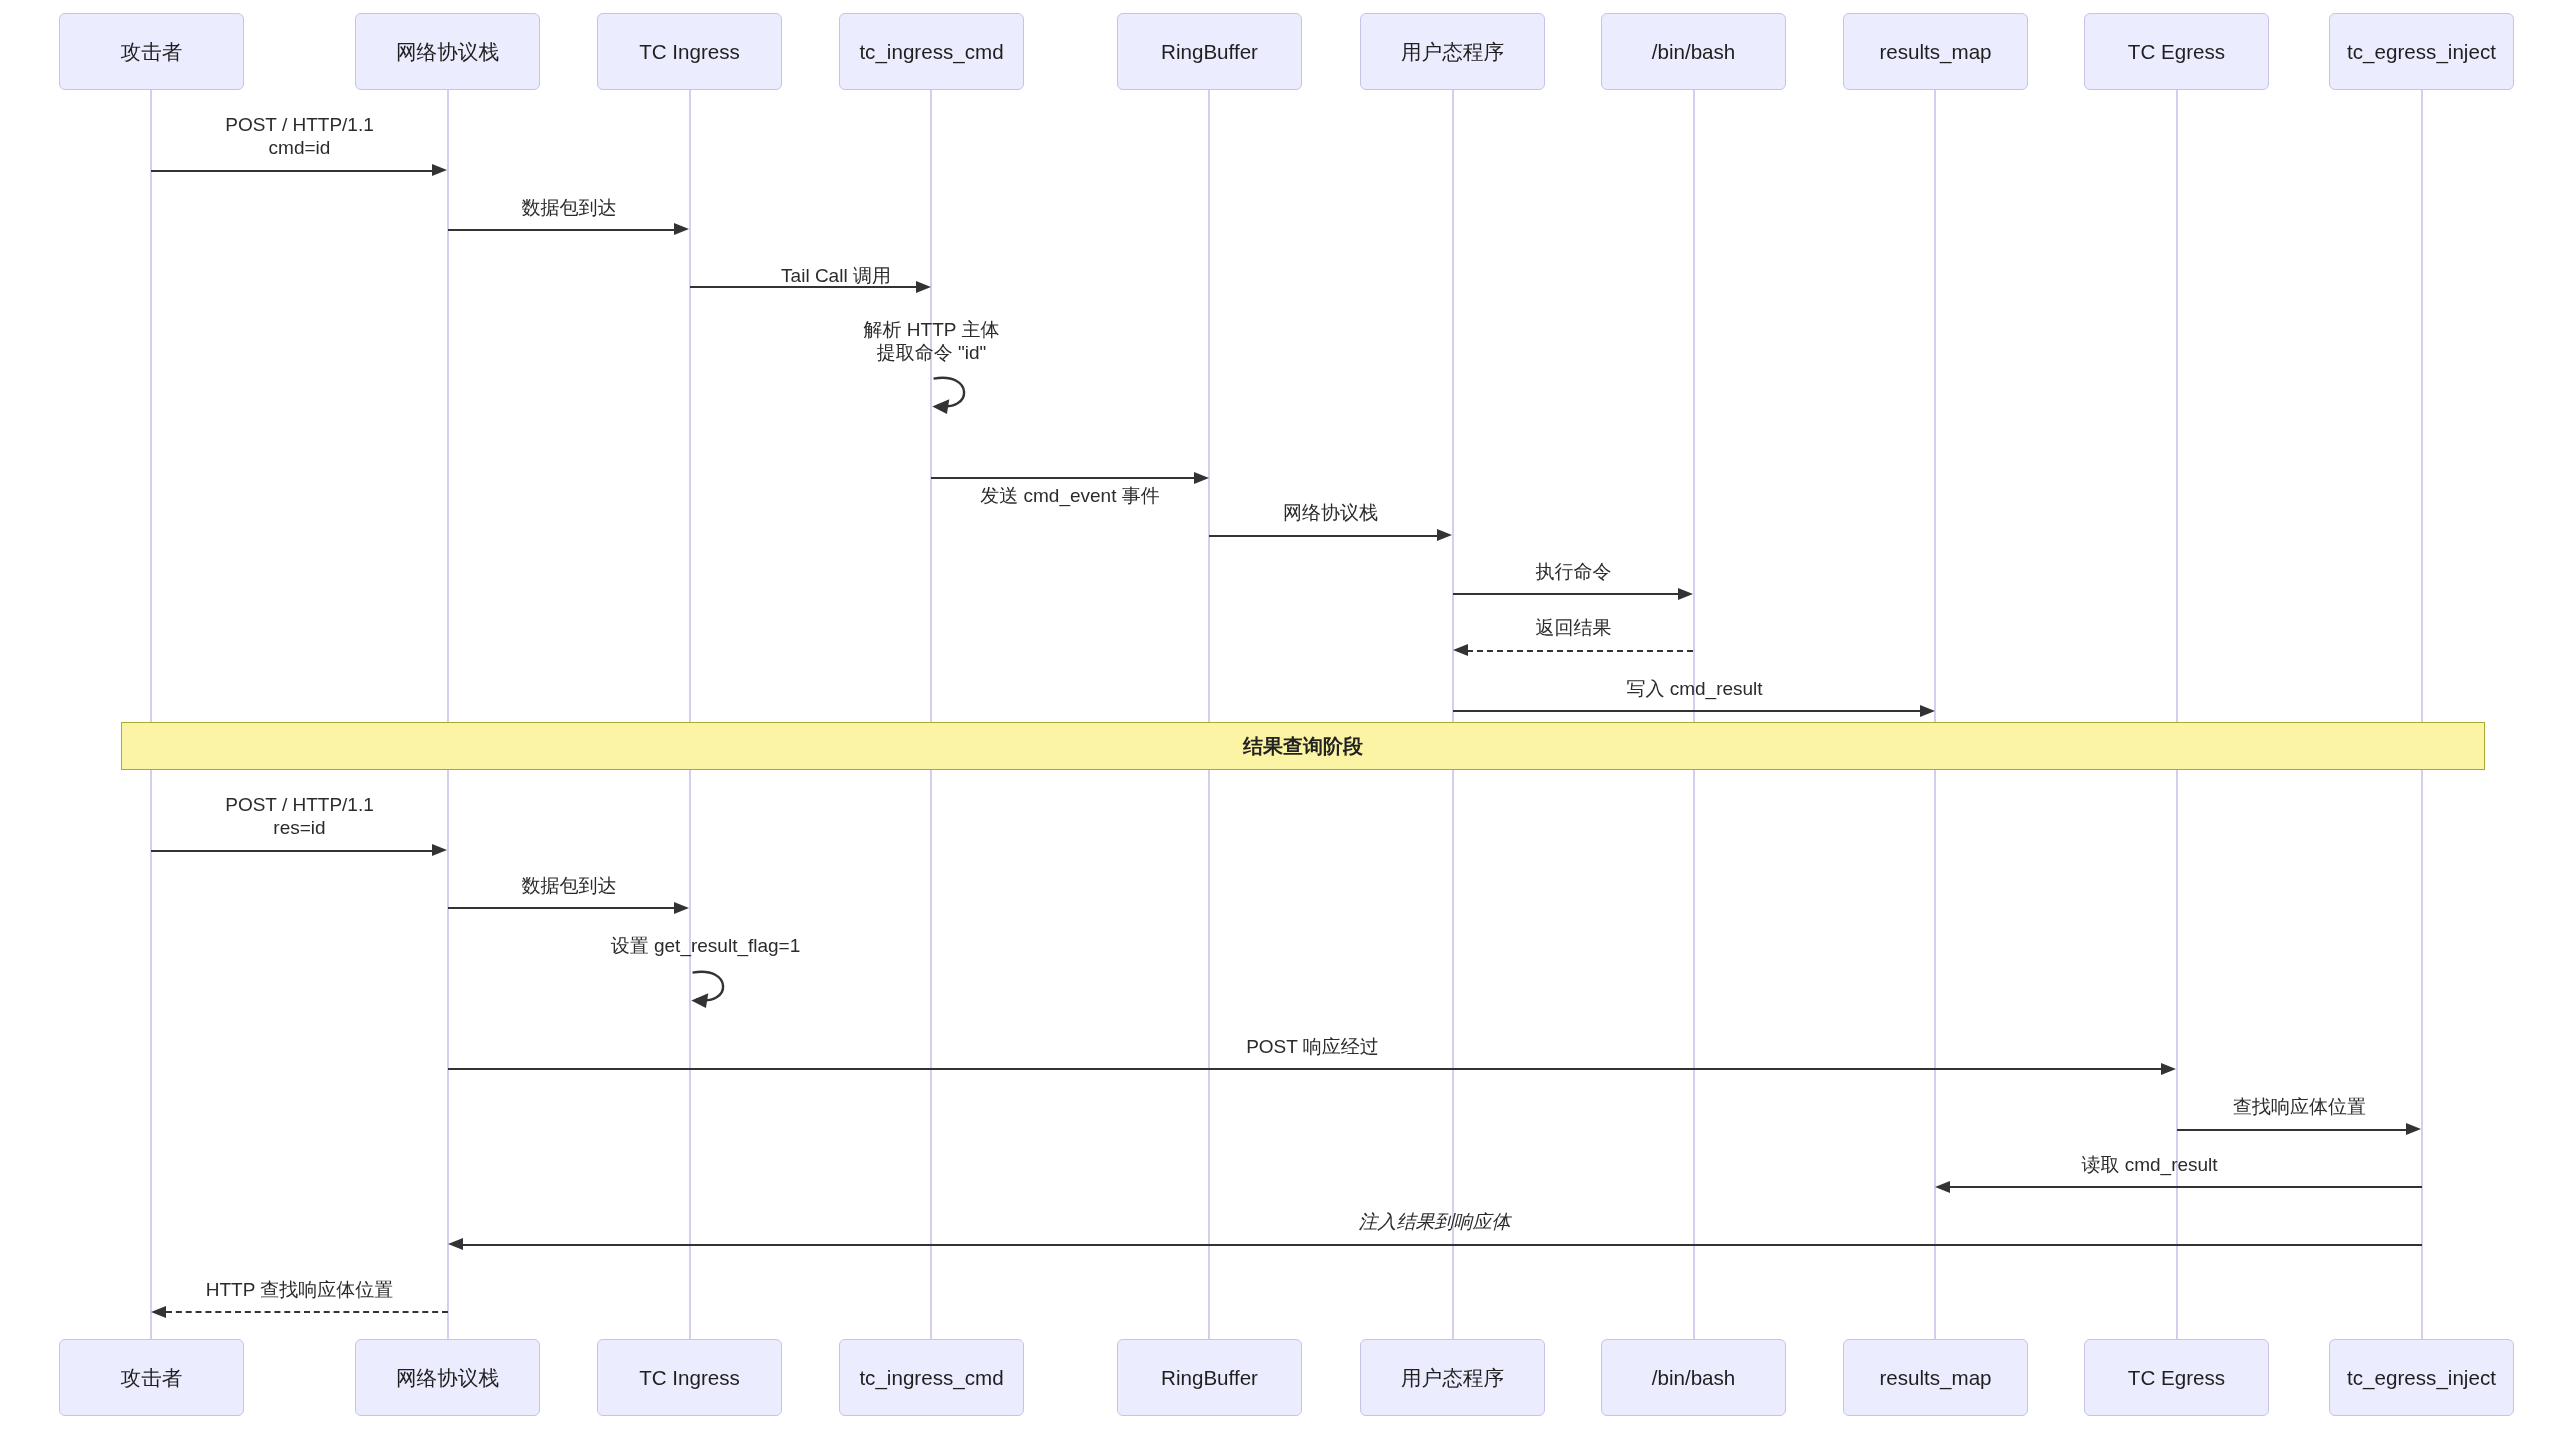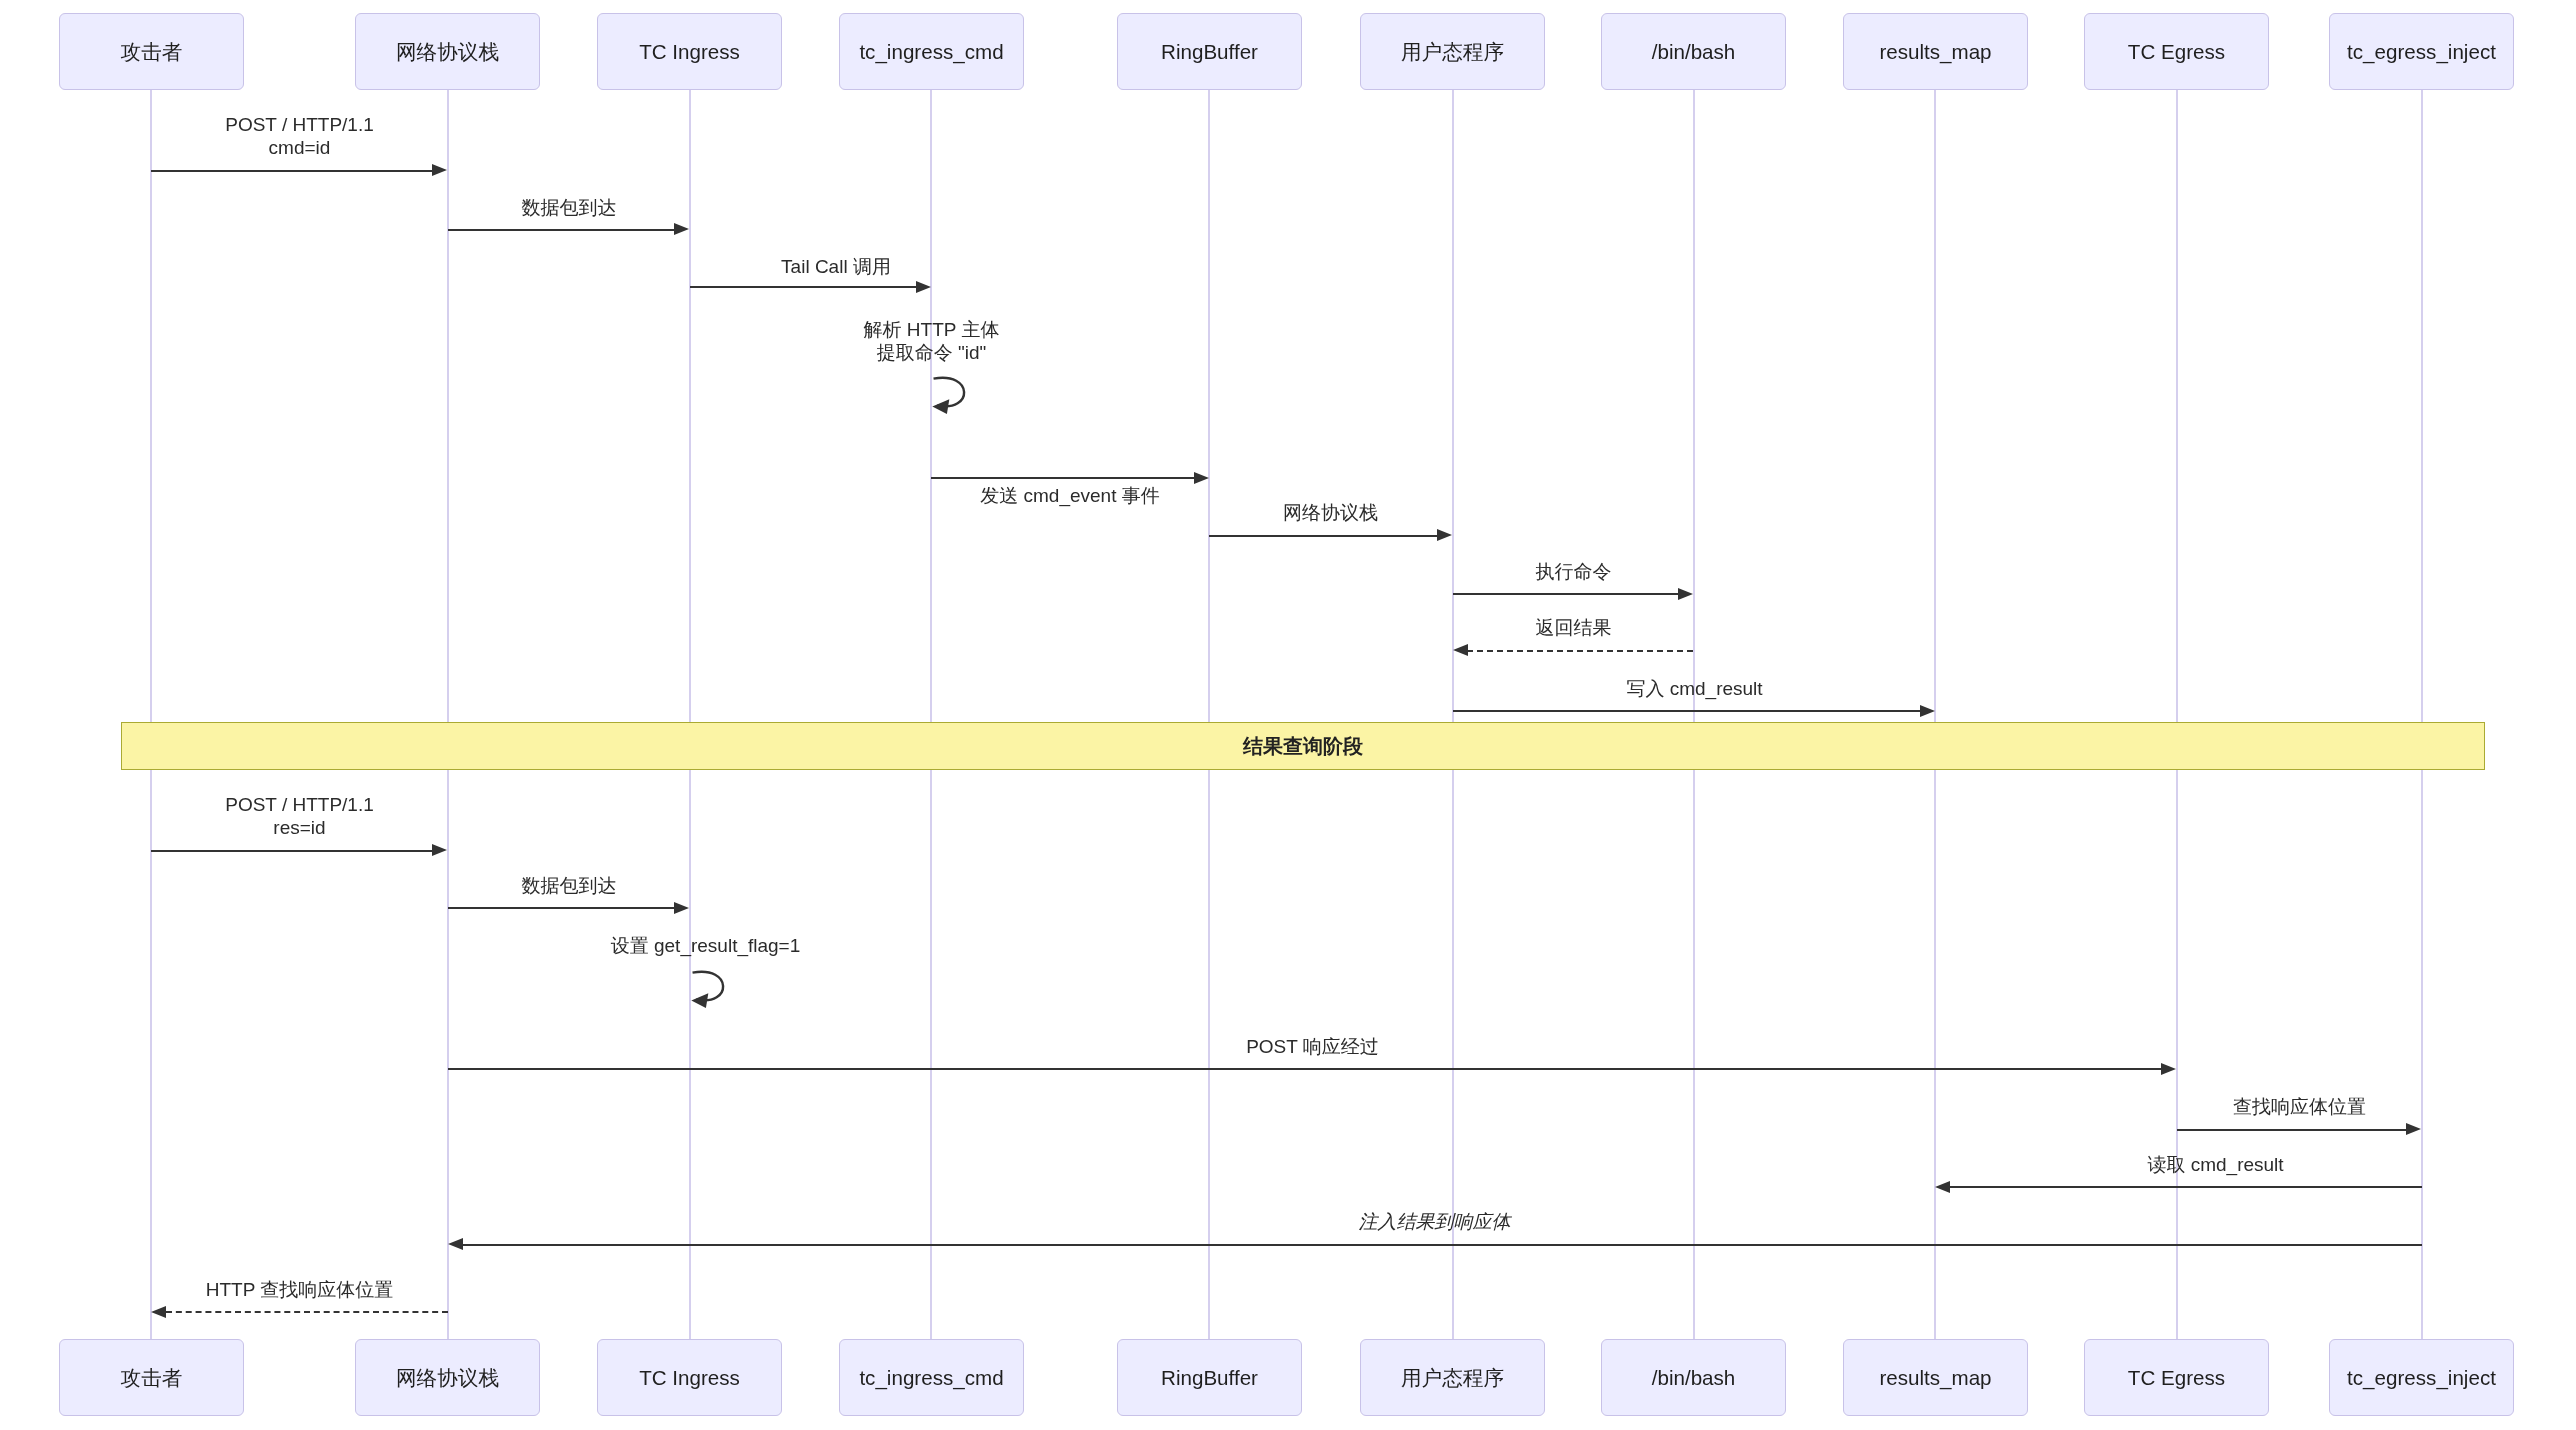--- a/index.html
+++ b/index.html
@@ -119,21 +119,21 @@
       <div>POST / HTTP/1.1</div>
       <div>cmd=id</div>
     </div>
     <div class="msg-line" style="left: 448px; width: 227px; top: 229px; border-top-style: solid;"></div>
     <div class="msg-head" style="top: 223px; left: 674px; border-left: 15.7px solid rgb(51, 51, 51);"></div>
     <div class="msg-label" style="left: 448px; width: 242px; top: 196px;">
       <div>数据包到达</div>
     </div>
     <div class="msg-line" style="left: 690px; width: 227px; top: 286px; border-top-style: solid;"></div>
     <div class="msg-head" style="top: 281px; left: 916px; border-left: 15.7px solid rgb(51, 51, 51);"></div>
-    <div class="msg-label" style="left: 690px; width: 292px; top: 255px;">
+    <div class="msg-label" style="left: 690px; width: 292px; top: 264px;">
       <div>Tail Call 调用</div>
     </div>
     <div class="msg-label" style="left: 659px; width: 545px; top: 318px;">
       <div>解析 HTTP 主体</div>
       <div>提取命令 "id"</div>
     </div>
     <svg width="61" height="45" class="self-loop" style="left: 931px; top: 375px; position: absolute;" viewBox="0 0 100 74">
       <path d="M4,6 C70,-6 70,62 10,50" fill="none" stroke="#333333" stroke-width="4"></path>
       <polygon points="2,52 30,40 26,64" fill="#333333"></polygon>
     </svg>
@@ -185,21 +185,21 @@
     <div class="msg-label" style="left: 448px; width: 1729px; top: 1035px;">
       <div>POST 响应经过</div>
     </div>
     <div class="msg-line" style="left: 2177px; width: 230px; top: 1129px; border-top-style: solid;"></div>
     <div class="msg-head" style="top: 1123px; left: 2406px; border-left: 15.7px solid rgb(51, 51, 51);"></div>
     <div class="msg-label" style="left: 2177px; width: 245px; top: 1095px;">
       <div>查找响应体位置</div>
     </div>
     <div class="msg-line" style="left: 1950px; width: 472px; top: 1186px; border-top-style: solid;"></div>
     <div class="msg-head" style="top: 1181px; left: 1935px; border-right: 15.7px solid rgb(51, 51, 51);"></div>
-    <div class="msg-label" style="left: 1935px; width: 561px; top: 1153px;">
+    <div class="msg-label" style="left: 1869px; width: 561px; top: 1153px;">
       <div>读取 cmd_result</div>
     </div>
     <div class="msg-line" style="left: 463px; width: 1959px; top: 1244px; border-top-style: solid;"></div>
     <div class="msg-head" style="top: 1238px; left: 448px; border-right: 15.7px solid rgb(51, 51, 51);"></div>
     <div class="msg-label" style="left: 448px; width: 1973px; top: 1210px; font-style: italic;">
       <div>注入结果到响应体</div>
     </div>
     <div class="msg-line" style="left: 166px; width: 282px; top: 1311px; border-top-style: dashed;"></div>
     <div class="msg-head" style="top: 1306px; left: 151px; border-right: 15.7px solid rgb(51, 51, 51);"></div>
     <div class="msg-label" style="left: 151px; width: 297px; top: 1278px;">

